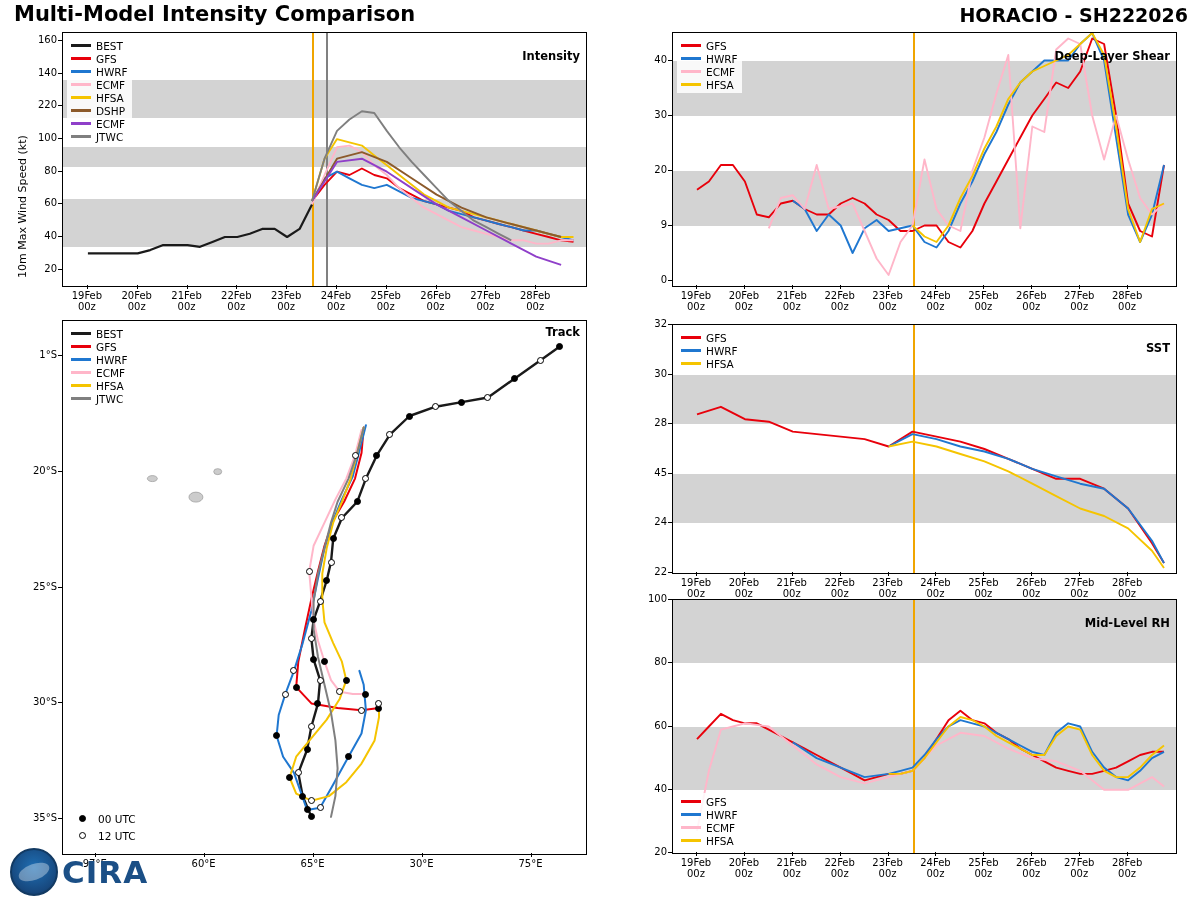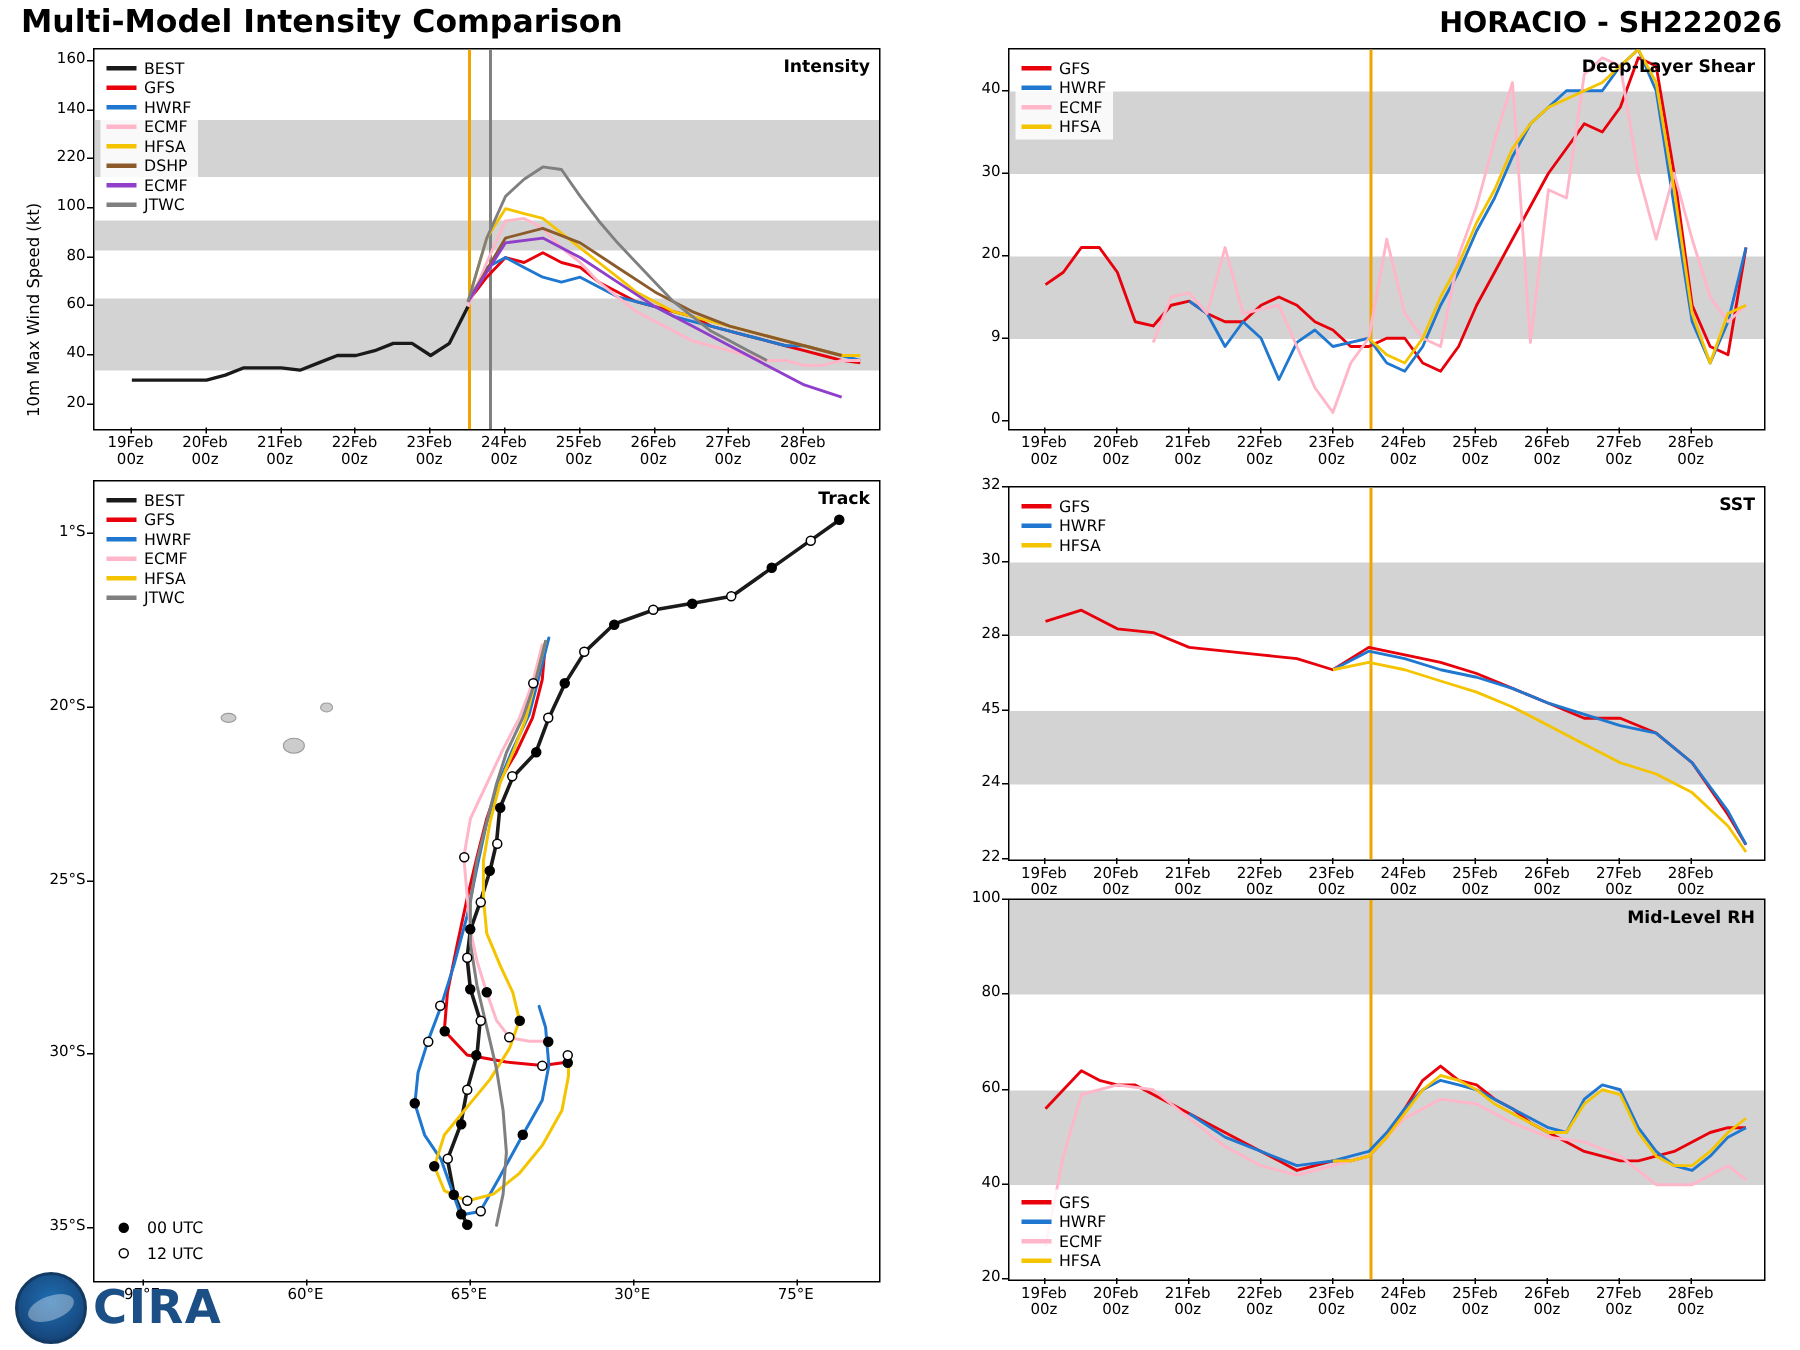--- a/index.html
+++ b/index.html
@@ -3,21 +3,21 @@
 <meta charset="utf-8">
 <style>
   html,body{margin:0;padding:0;background:#ffffff;}
   body{width:1200px;height:900px;font-family:"DejaVu Sans","Liberation Sans",sans-serif;color:#000;position:relative;overflow:hidden;}
   .title-left{position:absolute;left:14px;top:2px;font-size:21px;font-weight:bold;font-family:"DejaVu Sans","Liberation Sans",sans-serif;}
   .title-right{position:absolute;right:12px;top:4px;font-size:19px;font-weight:bold;}
   .panel{position:absolute;box-sizing:border-box;}
   .plotbox{position:absolute;border:1px solid #000;box-sizing:border-box;background:#fff;overflow:hidden;}
   .band{position:absolute;left:0;right:0;background:#d3d3d3;}
   .vline{position:absolute;top:0;bottom:0;width:2px;}
-  .panel-label{position:absolute;font-size:11.5px;font-weight:bold;right:6px;top:4px;z-index:6;}
+  .panel-label{position:absolute;font-size:11.5px;font-weight:bold;right:6px;top:16px;z-index:6;}
   .panel-label.track{right:auto;}
   .ylabel{position:absolute;font-size:11px;transform-origin:0 0;transform:rotate(-90deg);white-space:nowrap;}
   .tick{position:absolute;font-size:10px;text-align:center;white-space:nowrap;}
   .ytick{position:absolute;font-size:10px;text-align:right;white-space:nowrap;}
   .legend{position:absolute;background:rgba(255,255,255,0.85);z-index:7;padding:2px 4px;text-align:right;}
   .legend .row{display:flex;align-items:center;height:13px;}
   .legend .swatch{width:20px;height:3px;margin-right:5px;display:inline-block;}
   .legend .lbl{font-size:10.5px;}
   svg{position:absolute;left:0;top:0;overflow:visible;}
   .axis-tickmark{position:absolute;background:#000;}

